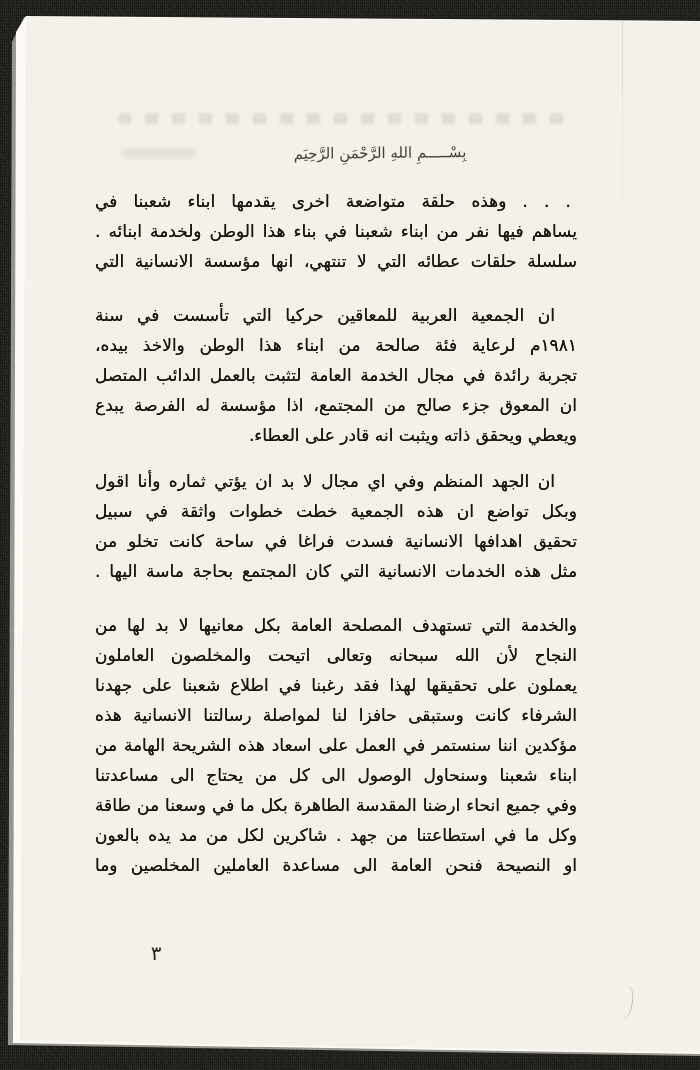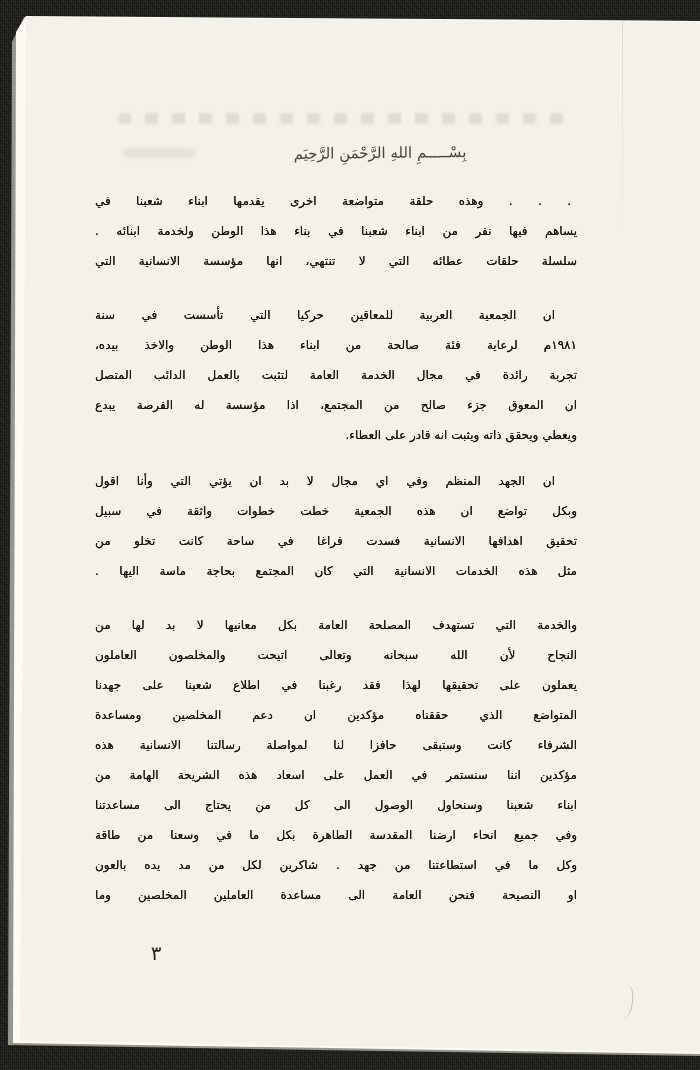--- a/index.html
+++ b/index.html
@@ -83,21 +83,21 @@
     line-height: 32px;
     color: #45423a;
     transform: rotate(-0.6deg);
   }
 
   .textblock {
     position: absolute;
     left: 95px; width: 482px;
     direction: rtl;
     color: #191610;
-    font-size: 12px;
+    font-size: 17px;
     text-shadow: 0 0 0.4px #191610;
   }
   .para-1 { top: 186px; }
   .para-2 { top: 300px; }
   .para-3 { top: 466px; }
   .para-4 { top: 610px; }
 
   .line {
     height: 30px;
     line-height: 30px;
@@ -142,31 +142,30 @@
 
   <div class="textblock para-2" dir="rtl" lang="ar">
     <div class="line first">ان الجمعية العربية للمعاقين حركيا التي تأسست في سنة</div>
     <div class="line">١٩٨١م لرعاية فئة صالحة من ابناء هذا الوطن والاخذ بيده،</div>
     <div class="line">تجربة رائدة في مجال الخدمة العامة لتثبت بالعمل الدائب المتصل</div>
     <div class="line">ان المعوق جزء صالح من المجتمع، اذا مؤسسة له الفرصة يبدع</div>
     <div class="line end">ويعطي ويحقق ذاته ويثبت انه قادر على العطاء.</div>
   </div>
 
   <div class="textblock para-3" dir="rtl" lang="ar">
-    <div class="line first">ان الجهد المنظم وفي اي مجال لا بد ان يؤتي التي وأنا اقول</div>
+    <div class="line first">ان الجهد المنظم وفي اي مجال لا بد ان يؤتي ثماره وأنا اقول</div>
     <div class="line">وبكل تواضع ان هذه الجمعية خطت خطوات واثقة في سبيل</div>
     <div class="line">تحقيق اهدافها الانسانية فسدت فراغا في ساحة كانت تخلو من</div>
     <div class="line">مثل هذه الخدمات الانسانية التي كان المجتمع بحاجة ماسة اليها .</div>
   </div>
 
   <div class="textblock para-4" dir="rtl" lang="ar">
     <div class="line">والخدمة التي تستهدف المصلحة العامة بكل معانيها لا بد لها من</div>
     <div class="line">النجاح لأن الله سبحانه وتعالى اتيحت والمخلصون العاملون</div>
     <div class="line">يعملون على تحقيقها لهذا فقد رغبنا في اطلاع شعبنا على جهدنا</div>
-    <div class="line">المتواضع الذي حققناه مؤكدين ان دعم المخلصين ومساعدة</div>
     <div class="line">الشرفاء كانت وستبقى حافزا لنا لمواصلة رسالتنا الانسانية هذه</div>
     <div class="line">مؤكدين اننا سنستمر في العمل على اسعاد هذه الشريحة الهامة من</div>
     <div class="line">ابناء شعبنا وسنحاول الوصول الى كل من يحتاج الى مساعدتنا</div>
     <div class="line">وفي جميع انحاء ارضنا المقدسة الطاهرة بكل ما في وسعنا من طاقة</div>
     <div class="line">وكل ما في استطاعتنا من جهد . شاكرين لكل من مد يده بالعون</div>
     <div class="line">او النصيحة فنحن العامة الى مساعدة العاملين المخلصين وما</div>
   </div>
 
   <div class="folio" dir="rtl" lang="ar">٣</div>
 

